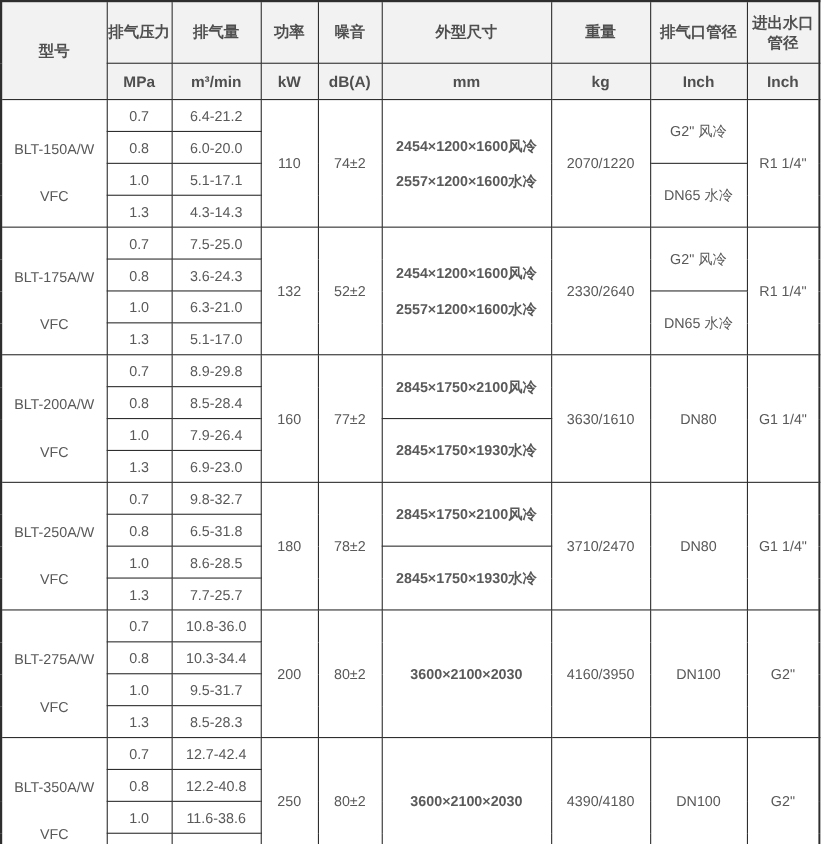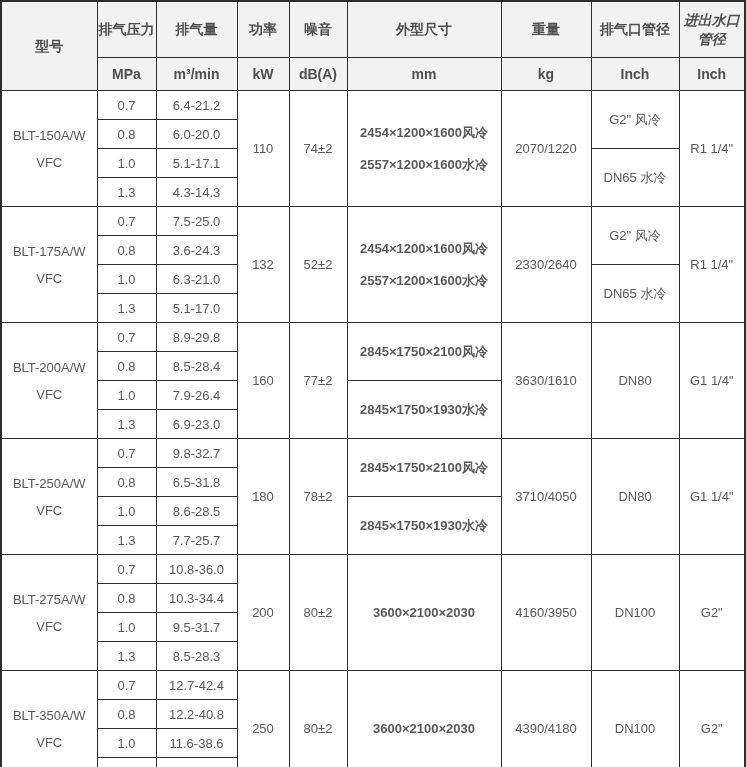--- a/index.html
+++ b/index.html
@@ -25,27 +25,27 @@
   }
   .spec-table thead th {
     background: #f2f2f2;
     color: #4f4f4f;
     font-weight: bold;
     font-size: 14px;
     line-height: 1.35;
   }
   .row-labels th { height: 55px; }
   .row-units th { height: 32px; }
-  th.wrap-header { font-size: 13px; font-style: italic; }
+  th.wrap-header { font-size: 13px; }
   .spec-table tbody td {
     background: #ffffff;
     font-size: 13px;
     height: 28px;
   }
-  td.model div { line-height: 27px; }
+  td.model div { line-height: 27px; margin-top: 16px; }
   td.dims { white-space: nowrap; font-size: 12.5px; font-weight: bold; }
   .stack2 div { line-height: 32px; white-space: nowrap; }
 </style>
 </head>
 <body>
 
 <table class="spec-table">
   <colgroup>
     <col style="width:96px">
       <col style="width:59px">
@@ -179,21 +179,21 @@
     <tr>
       <td class="model" rowspan="4">
         <div>BLT-250A/W</div>
         <div>VFC</div>
       </td>
       <td>0.7</td>
       <td>9.8-32.7</td>
       <td rowspan="4">180</td>
       <td rowspan="4">78±2</td>
       <td rowspan="2" class="dims">2845×1750×2100风冷</td>
-      <td rowspan="4">3710/4050</td>
+      <td rowspan="4">3710/2470</td>
       <td rowspan="4">DN80</td>
       <td rowspan="4">G1 1/4"</td>
     </tr>
     <tr>
       <td>0.8</td>
       <td>6.5-31.8</td>
     </tr>
     <tr>
       <td>1.0</td>
       <td>8.6-28.5</td>

